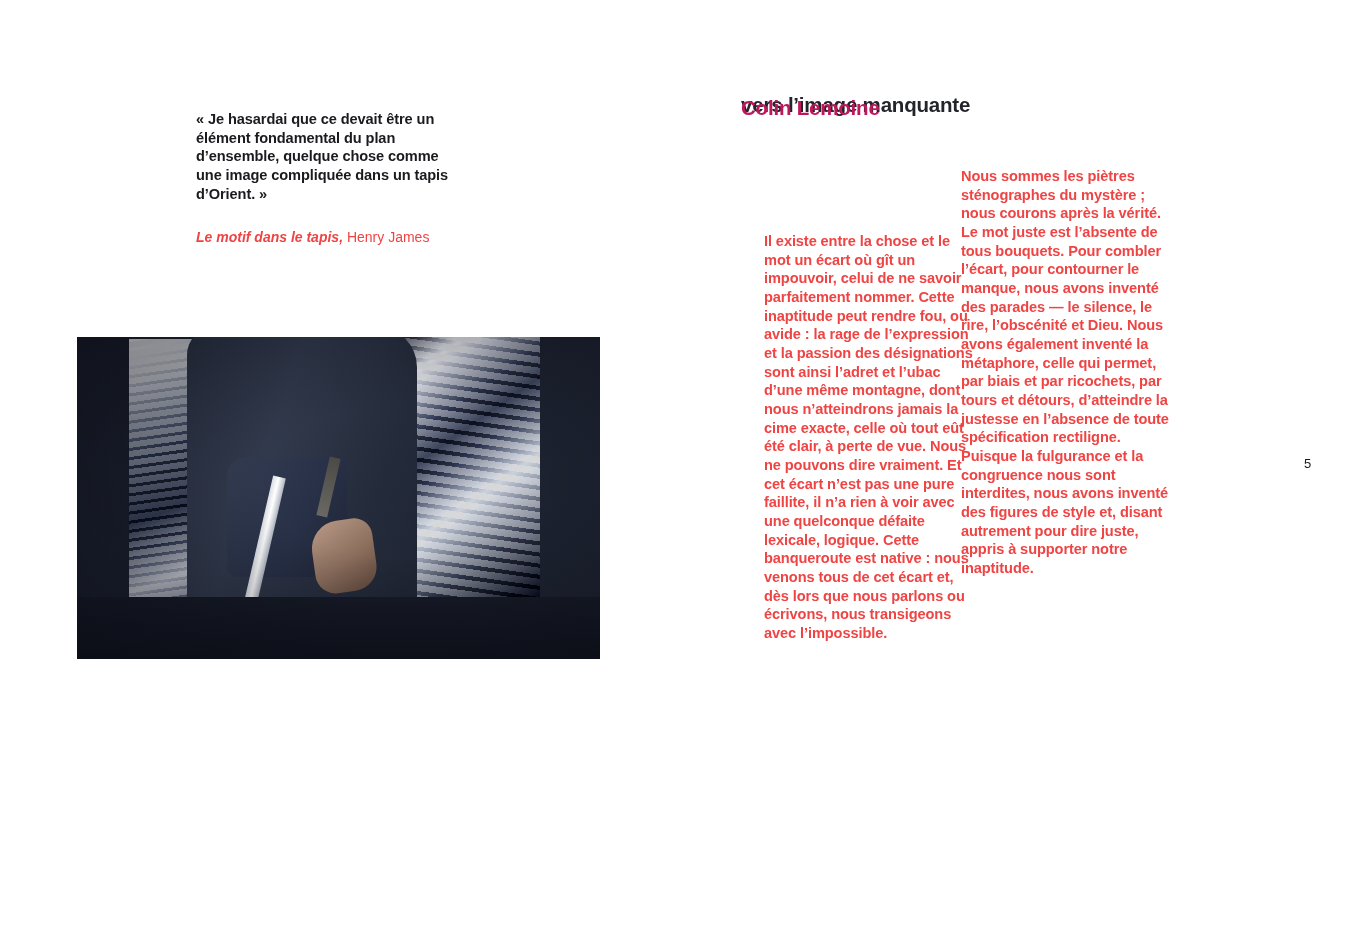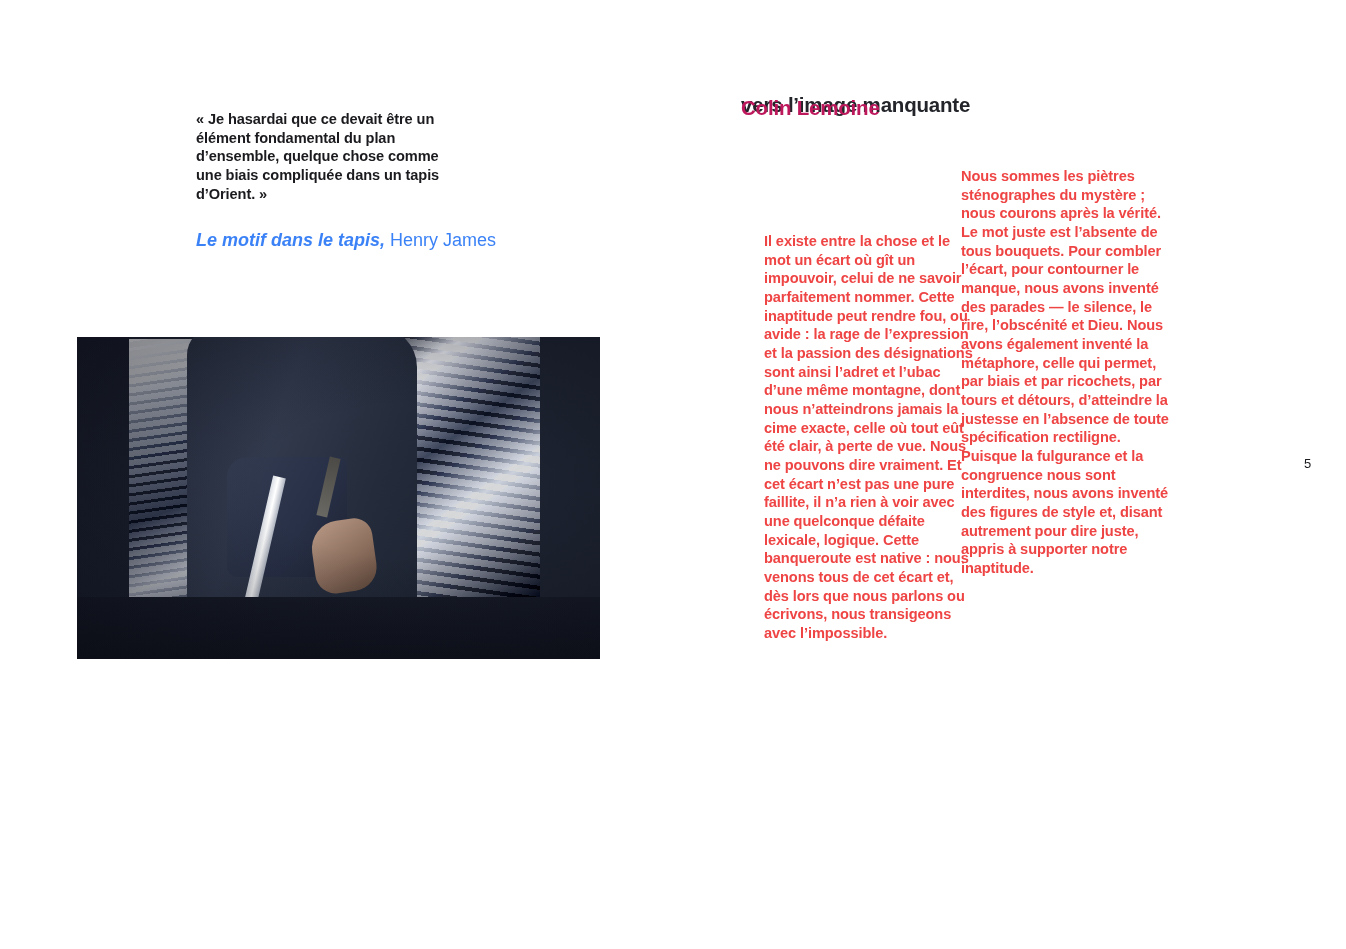--- a/index.html
+++ b/index.html
@@ -29,23 +29,23 @@
     line-height: 1.28;
     font-weight: 700;
     color: #1b1b1f;
     letter-spacing: -0.1px;
   }
   .epigraph-source {
     position: absolute;
     left: 196px;
     top: 229px;
     width: 320px;
-    font-size: 18px;
+    font-size: 14px;
     line-height: 1.28;
-    color: #3b82f6;
+    color: #ef4444;
     font-weight: 400;
   }
   .epigraph-source .title {
     font-style: italic;
     font-weight: 700;
   }
   .epigraph-source .author {
     font-weight: 400;
   }
 
@@ -209,21 +209,21 @@
     font-size: 13px;
     font-weight: 400;
     color: #1b1b1f;
   }
 </style>
 </head>
 <body>
 
 <div class="page">
 
-  <div class="epigraph">« Je hasardai que ce devait être un élément fondamental du plan d’ensemble, quelque chose comme une biais compliquée dans un tapis d’Orient. »</div>
+  <div class="epigraph">« Je hasardai que ce devait être un élément fondamental du plan d’ensemble, quelque chose comme une image compliquée dans un tapis d’Orient. »</div>
 
   <div class="epigraph-source">
     <span class="title">Le motif dans le tapis,</span><span class="author"> Henry James</span>
   </div>
 
   <div class="photo">
     <div class="bg-left"></div>
     <div class="panel-a"></div>
     <div class="panel-b"></div>
     <div class="figure"></div>

